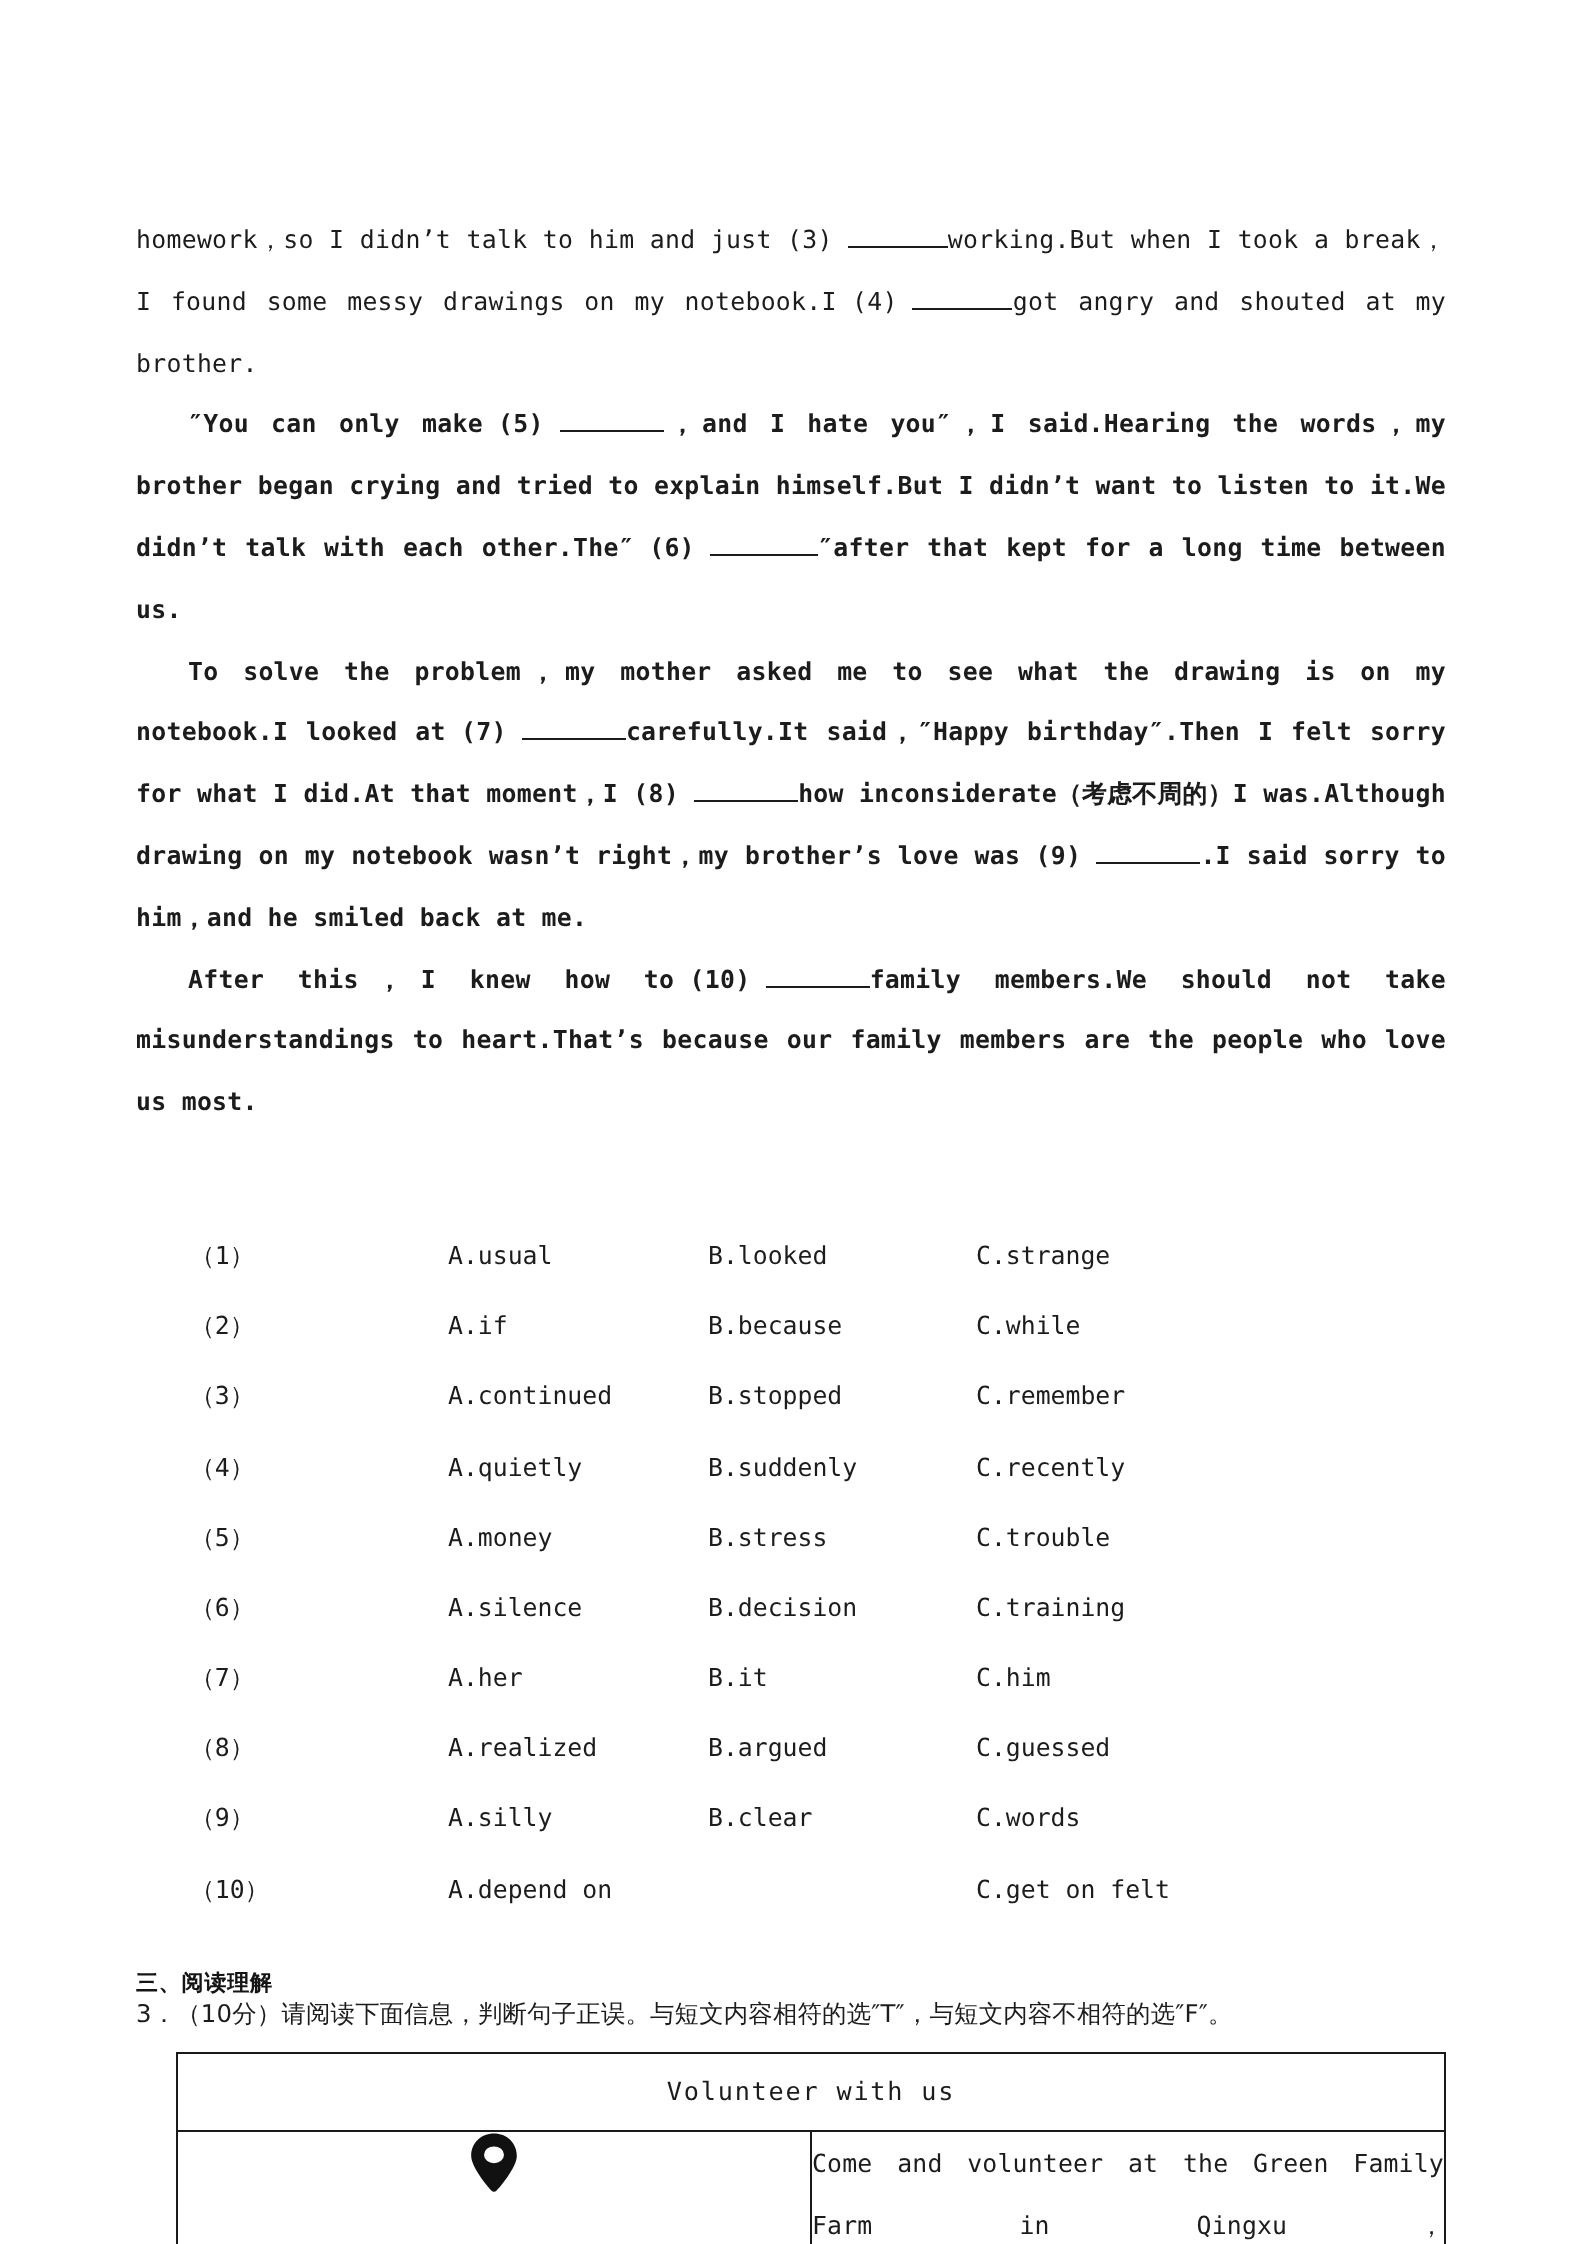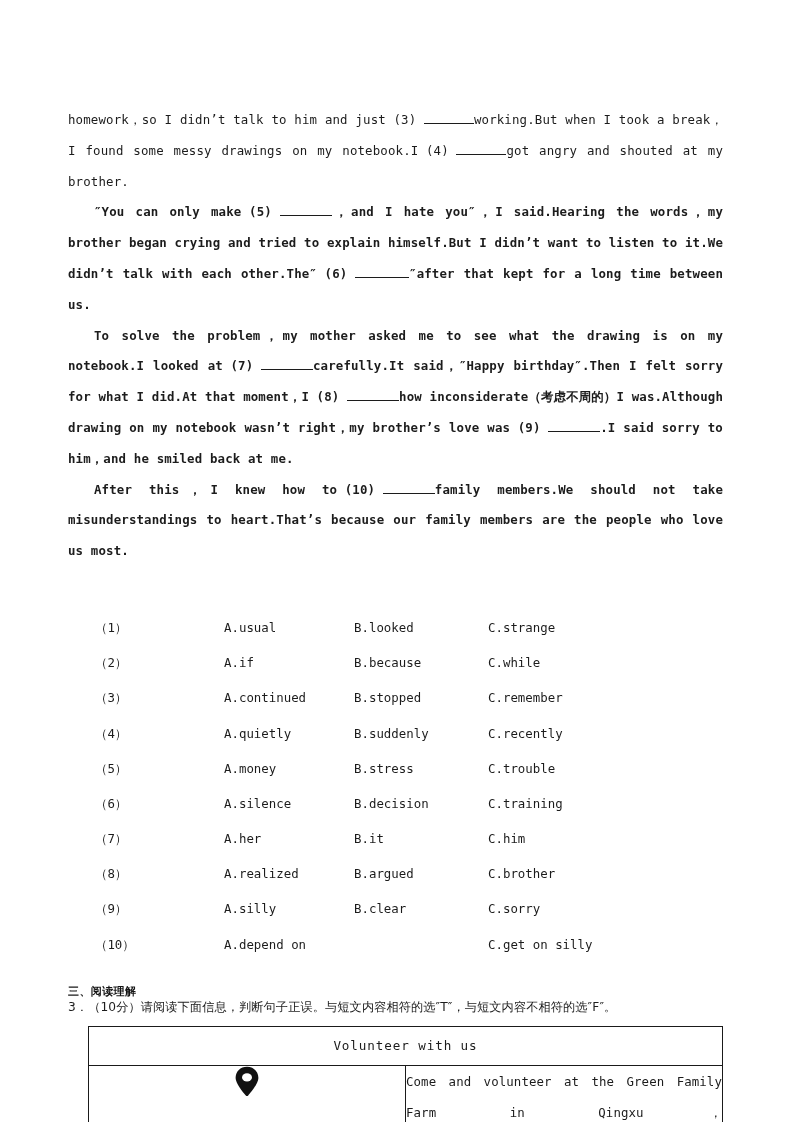--- a/index.html
+++ b/index.html
@@ -194,32 +194,32 @@
       <div class="opt-row">
         <span class="opt-num">（7）</span>
         <span class="opt-a">A.her</span>
         <span class="opt-b">B.it</span>
         <span class="opt-c">C.him</span>
       </div>
       <div class="opt-row">
         <span class="opt-num">（8）</span>
         <span class="opt-a">A.realized</span>
         <span class="opt-b">B.argued</span>
-        <span class="opt-c">C.brother</span>
+        <span class="opt-c">C.guessed</span>
       </div>
       <div class="opt-row">
         <span class="opt-num">（9）</span>
         <span class="opt-a">A.silly</span>
         <span class="opt-b">B.clear</span>
-        <span class="opt-c">C.sorry</span>
+        <span class="opt-c">C.words</span>
       </div>
       <div class="opt-row">
         <span class="opt-num">（10）</span>
         <span class="opt-a">A.depend on</span>
-        <span class="opt-c">C.get on silly</span>
+        <span class="opt-c">C.get on felt</span>
       </div>
     </div>
 
   <div class="section-heading">三、阅读理解</div>
 
   <div class="question-line">3．（10分）请阅读下面信息，判断句子正误。与短文内容相符的选″T″，与短文内容不相符的选″F″。</div>
 
   <div class="vol-table-wrap">
     <table class="vol-table">
       <tbody>

